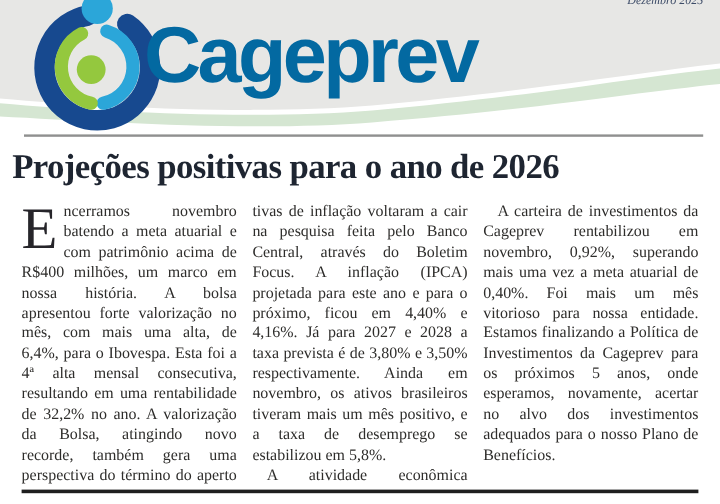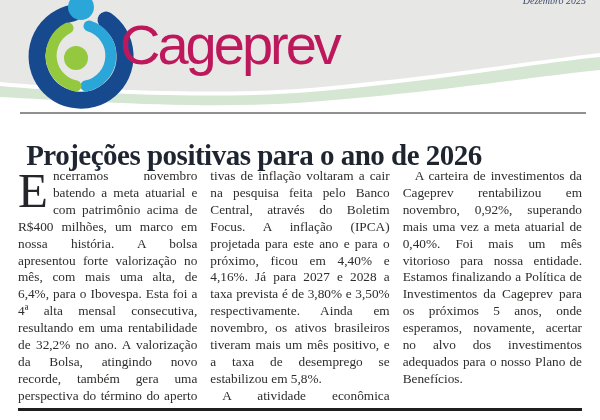--- a/index.html
+++ b/index.html
@@ -17,38 +17,38 @@
   .wave-svg { position: absolute; top: 0; left: 0; }
   .issue-date {
     position: absolute; top: -5px; right: 14px;
     font-size: 10px; font-style: italic; color: #3d4c68;
     font-family: "Liberation Serif", serif;
   }
   .logo-svg { position: absolute; left: 20px; top: -10px; }
   .brand-wordmark {
     position: absolute; left: 120px; top: 2px;
     font-family: "Liberation Sans", sans-serif;
-    font-weight: normal; font-size: 56px; line-height: 86px;
-    letter-spacing: -3px; color: #be185d;
+    font-weight: bold; font-size: 66px; line-height: 86px;
+    letter-spacing: -3px; color: #0369a1;
   }
   .brand-tagline {
     position: absolute; right: 16px; top: 80px;
     font-family: "Liberation Serif", serif;
     font-style: italic; font-size: 30px; line-height: 30px;
     color: #2d5f4c;
   }
   .header-rule {
     position: absolute; top: 112px; left: 20px;
     width: 566px; height: 2px; background: #8f908f;
   }
 
   
   .headline {
     position: absolute; top: 122px; left: 0;
-    width: 476px; margin: 16px; text-align: center;
+    width: 476px; margin: 0; text-align: center;
     font-family: "Liberation Serif", serif;
     font-weight: bold; font-size: 29px; line-height: 34px;
     letter-spacing: -0.5px; color: #1e2531;
   }
 
   
   .columns {
     position: absolute; top: 168px; left: 18px;
     width: 564px; height: 236px;
     display: flex; gap: 13px; overflow: hidden;

